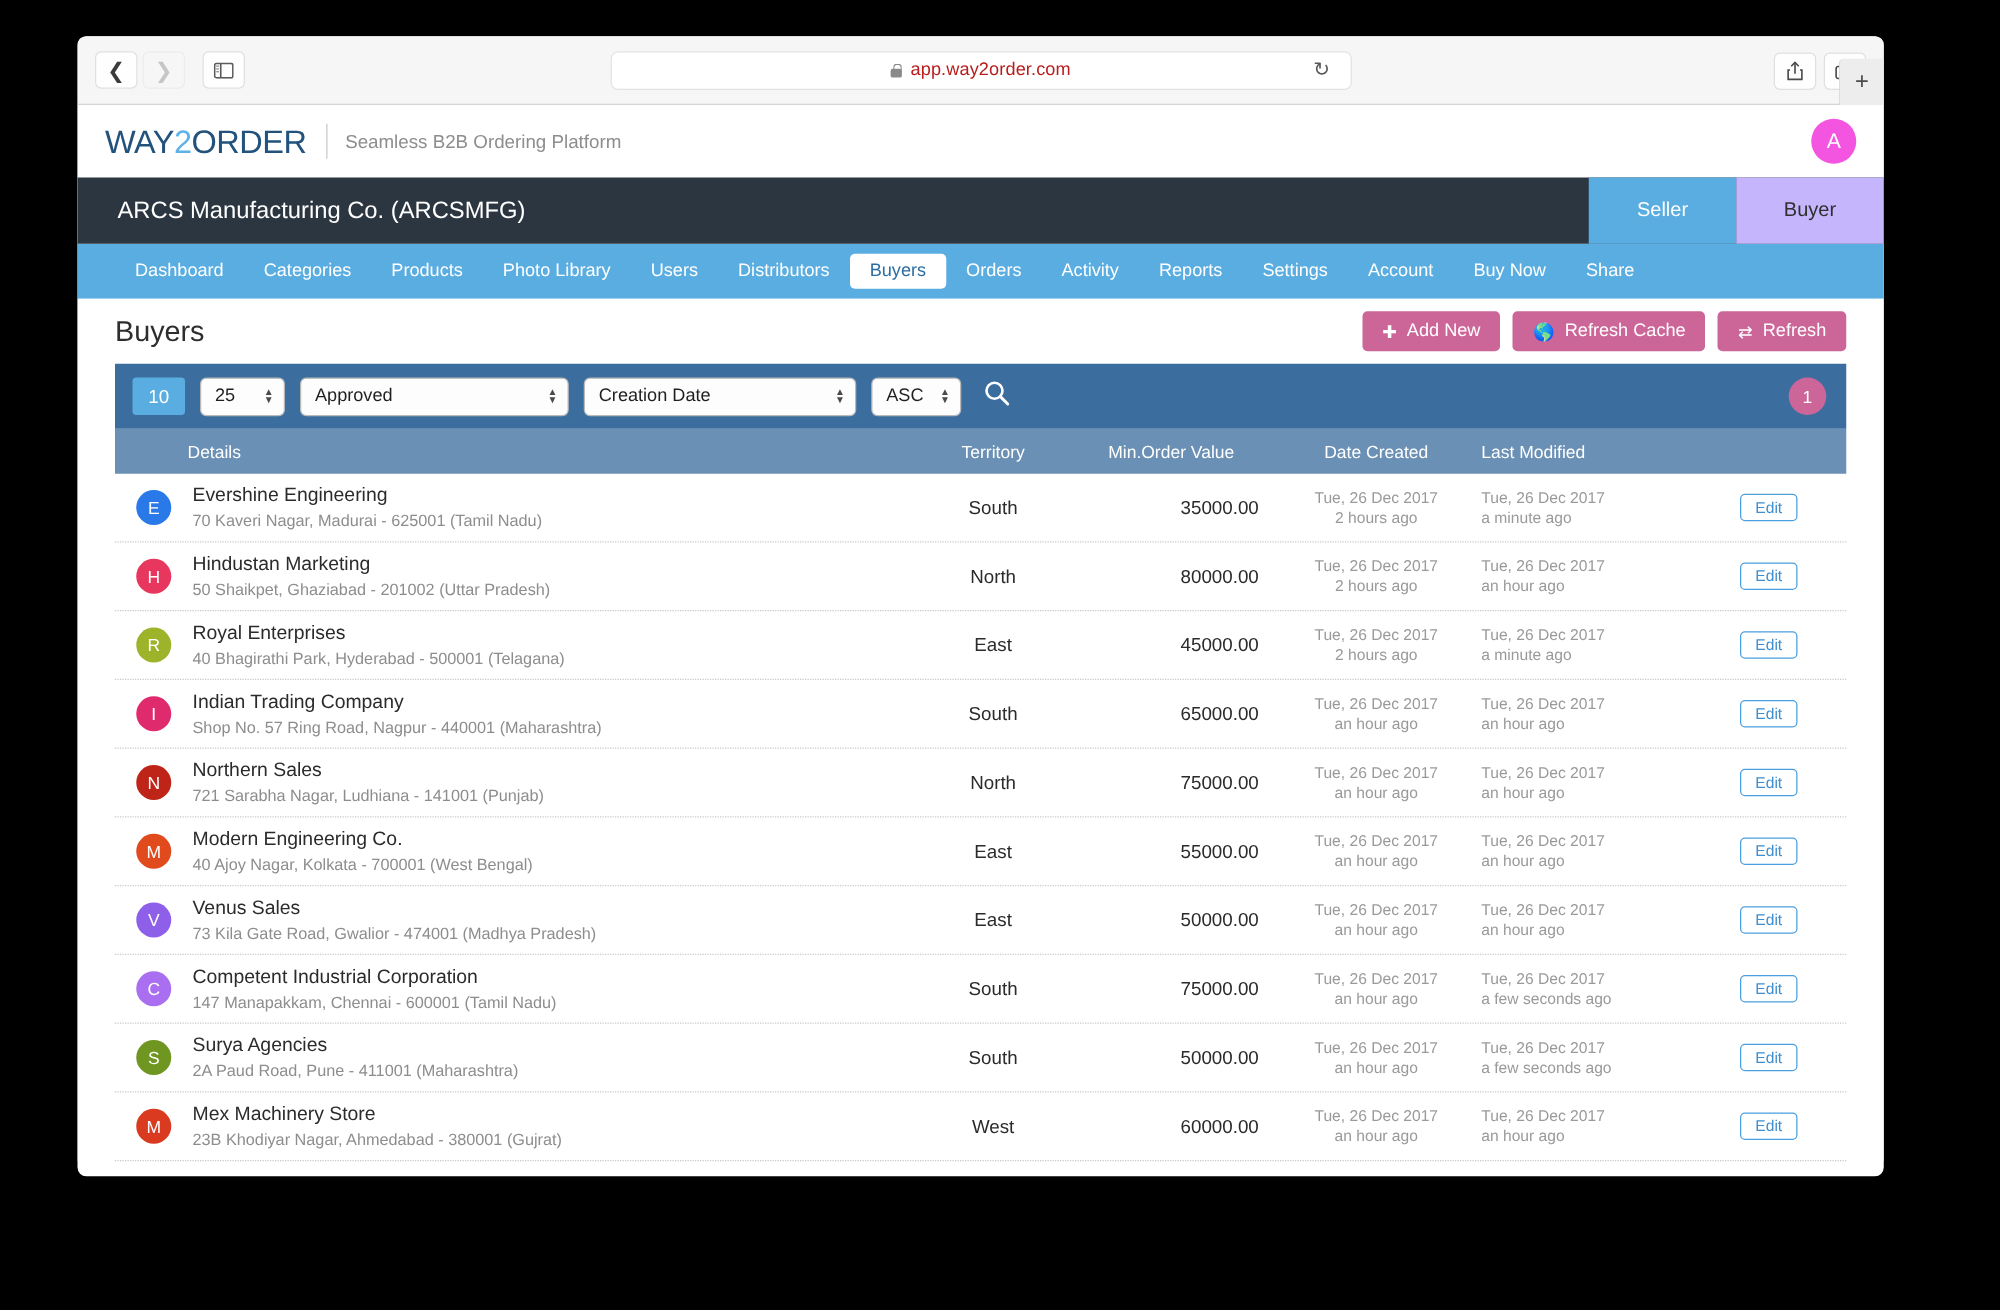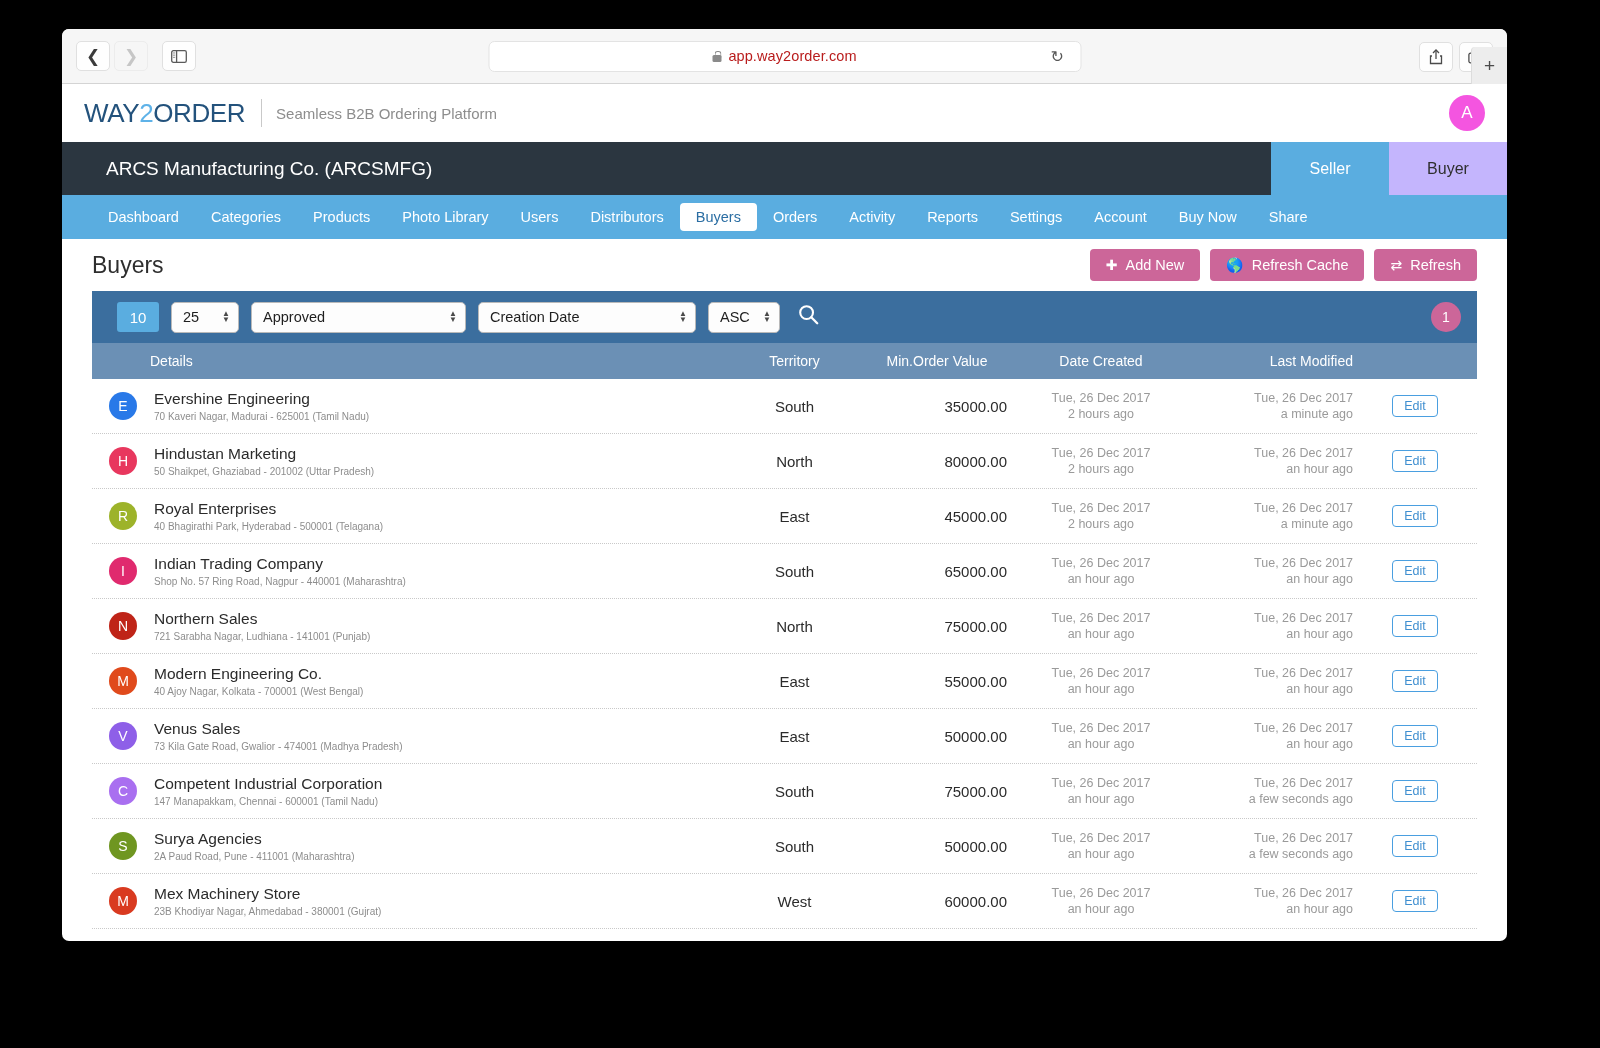--- a/index.html
+++ b/index.html
@@ -99,21 +99,21 @@
     background: #f455e0;
     color: #fff; font-size: 17px;
     display: flex; align-items: center; justify-content: center;
   }
 
   
   .compbar {
     height: 53px;
     background: #2b3640;
     display: flex; align-items: center;
-    padding-left: 44px;
+    padding-left: 32px;
     position: relative;
   }
   .compname { color: #fff; font-size: 19px; }
   .seller-buyer {
     position: absolute; right: 0; top: 0; height: 53px; display: flex;
   }
   .sb-tab {
     width: 118px; height: 53px;
     display: flex; align-items: center; justify-content: center;
     font-size: 16px;
@@ -152,21 +152,21 @@
     height: 32px; padding: 0 16px;
     display: flex; align-items: center; gap: 8px;
   }
   .pbtn .gl { font-size: 14px; }
 
   
   .filterbar {
     background: #3b6e9e;
     height: 52px;
     display: flex; align-items: center;
-    padding: 0 25px;
+    padding: 0 14px;
     gap: 12px;
     position: relative;
   }
   .cntbadge {
     background: #5aade0; color: #fff;
     width: 42px; height: 30px; border-radius: 3px;
     display: flex; align-items: center; justify-content: center;
     font-size: 15px;
   }
   .sel {
@@ -206,34 +206,34 @@
   }
   .row {
     display: flex; align-items: center;
     height: 55px;
     border-bottom: 1px dotted #c9c9c9;
   }
   .c-details { width: 640px; padding-left: 17px; display: flex; align-items: center; }
   .c-terr { width: 125px; text-align: center; }
   .c-mov { width: 160px; text-align: right; padding-right: 10px;}
   .c-dc { width: 168px; text-align: center; }
-  .c-lm { width: 168px; text-align: right; }
+  .c-lm { width: 168px; text-align: left; }
   .c-act { width: 124px; text-align: center; display:flex; justify-content:center; }
 
   .thead .c-details { padding-left: 58px; }
   .thead .c-mov { text-align: center; padding-right: 0; }
 
   .avatar {
     width: 28px; height: 28px; border-radius: 50%;
     color: #fff; font-size: 14px;
     display: flex; align-items: center; justify-content: center;
     flex: 0 0 28px; margin-right: 17px;
   }
   .dets .nm { font-size: 15.5px; color: #2b2b2b; margin-bottom: 3px; }
-  .dets .ad { font-size: 10px; color: #8d8d8d; }
+  .dets .ad { font-size: 13px; color: #8d8d8d; }
   .terr { font-size: 15px; color: #2b2b2b; }
   .mov { font-size: 15px; color: #2b2b2b; }
   .dstack .d1 { font-size: 12.5px; color: #9a9a9a; }
   .dstack .d2 { font-size: 12.5px; color: #9a9a9a; margin-top: 2px; }
   .editbtn {
     border: 1px solid #4a9fe0; color: #3f8fd0;
     background: #fff; border-radius: 4px;
     font-size: 12.5px; padding: 3px 11px;
   }
   .tablewrap { }

